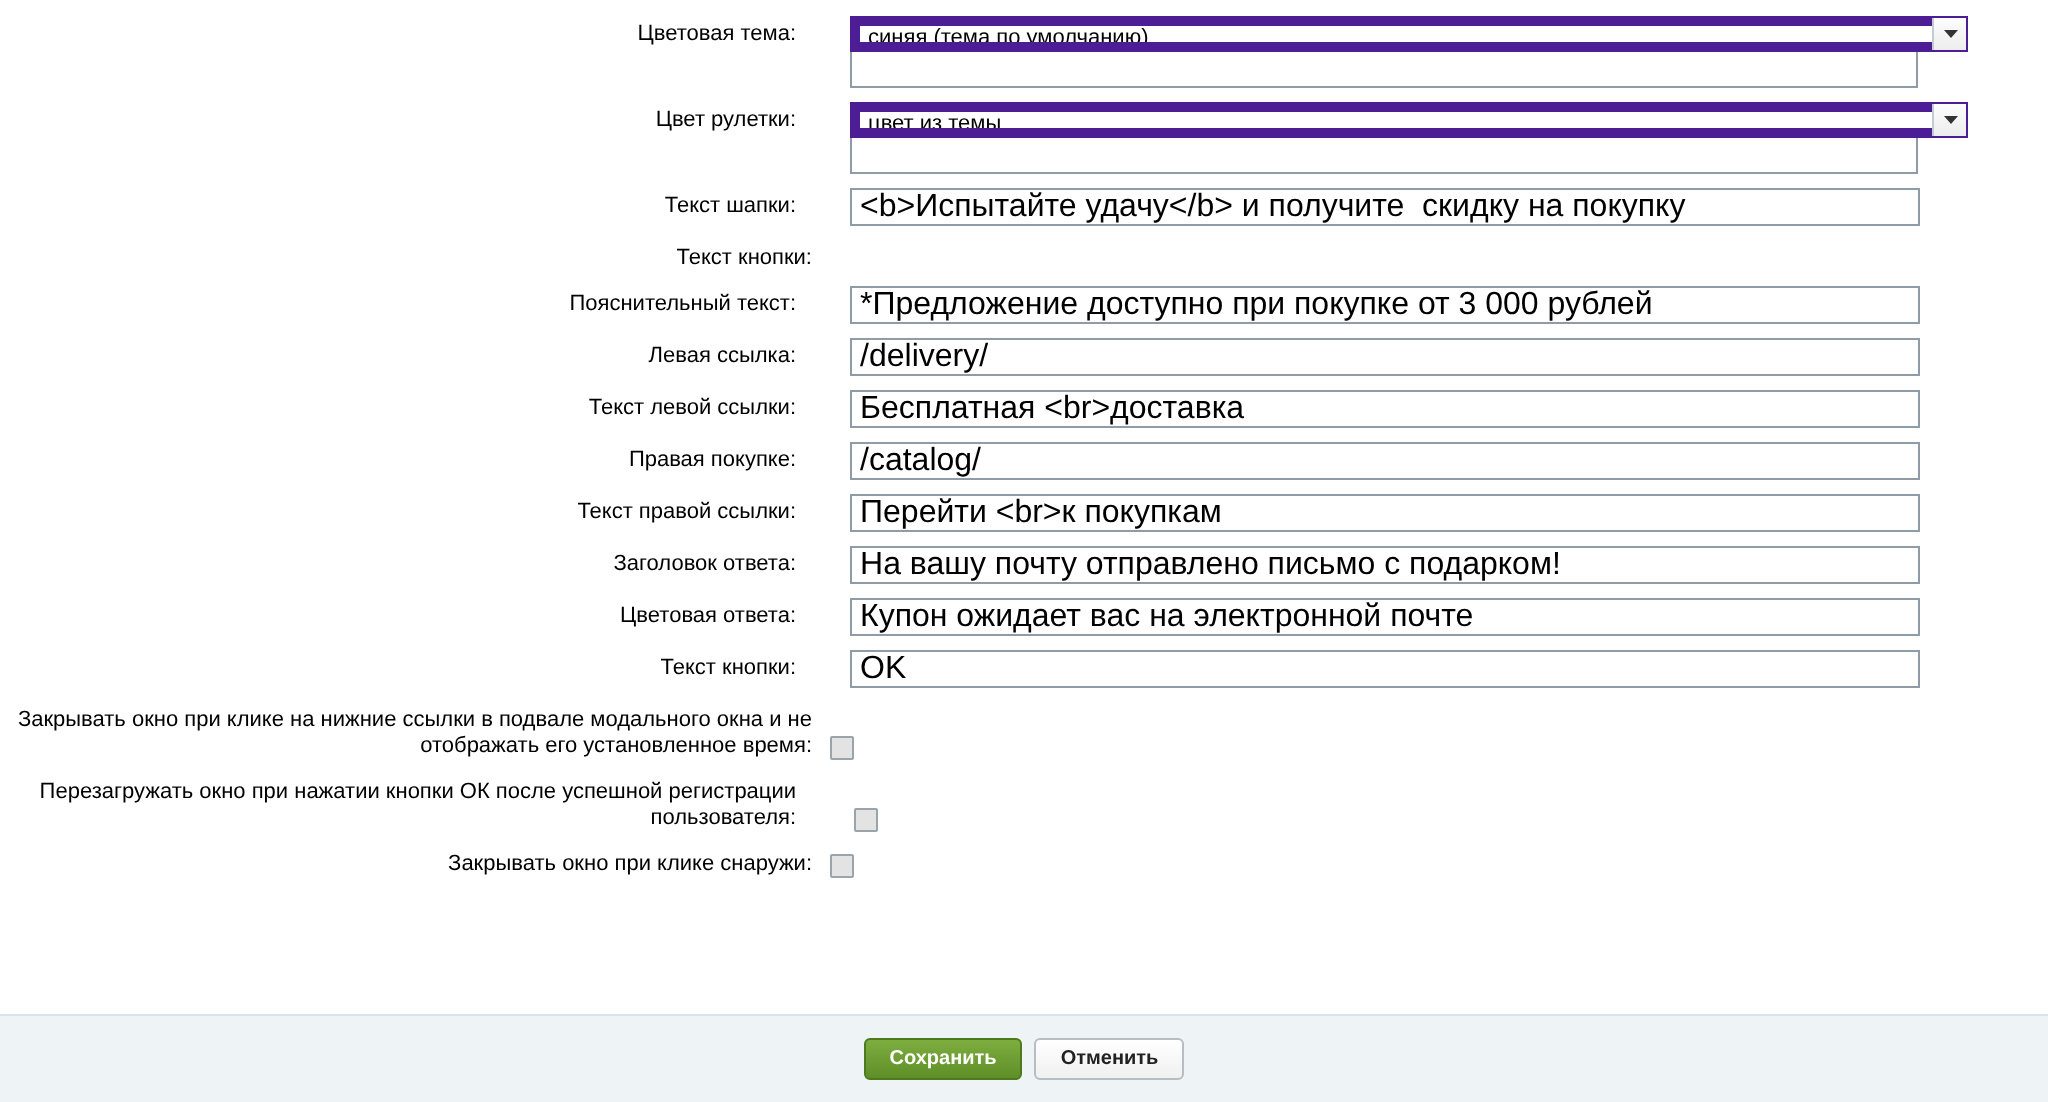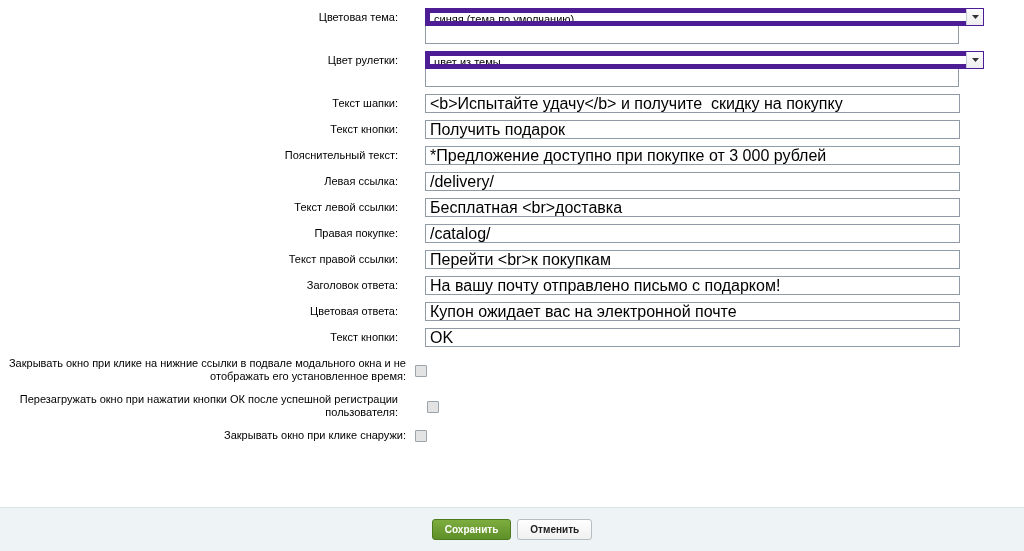--- a/index.html
+++ b/index.html
@@ -95,21 +95,21 @@
     width: 534px;
     height: 18px;
     border: 1px solid #8f9ba6;
     border-top: none;
     background: #fff;
     margin-top: 0;
   }
 
   .cb-row {
     display: flex;
-    align-items: center;
+    align-items: flex-end;
     width: 100%;
     margin-bottom: 7px;
   }
   .cb-row .label-cell {
     padding-top: 0;
   }
   .cb {
     -webkit-appearance: none;
     appearance: none;
     width: 12px;
@@ -214,23 +214,20 @@
 
     <div class="row">
       <div class="label-cell">Текст шапки:</div>
       <div class="field-cell">
         <input class="txt wide" type="text" value="&lt;b&gt;Испытайте удачу&lt;/b&gt; и получите  скидку на покупку" style="">
       </div>
     </div>
 
     <div class="row">
       <div class="label-cell">Текст кнопки:</div>
-      <div class="field-cell">
-        <input class="txt wide" type="text" value="Получить подарок" style="">
-      </div>
     </div>
 
     <div class="row">
       <div class="label-cell">Пояснительный текст:</div>
       <div class="field-cell">
         <input class="txt wide" type="text" value="*Предложение доступно при покупке от 3 000 рублей" style="">
       </div>
     </div>
 
     <div class="row">

